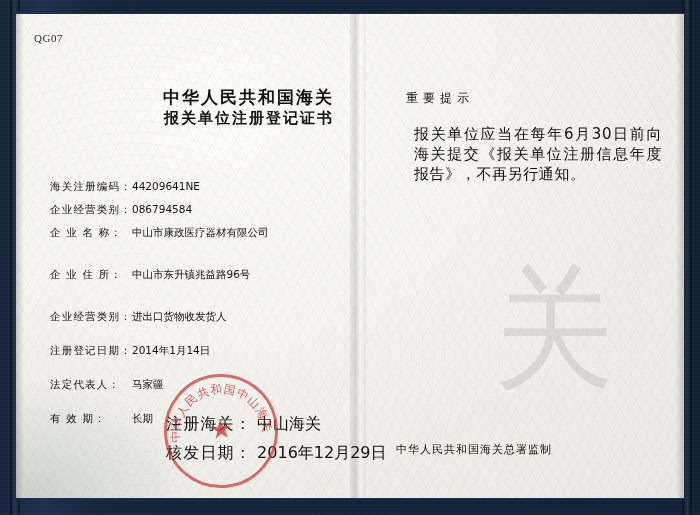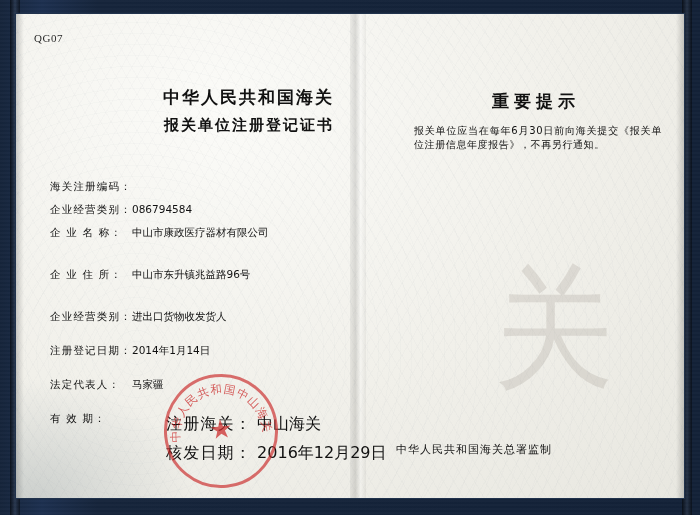--- a/index.html
+++ b/index.html
@@ -57,21 +57,21 @@
   .page-edge-l{position:absolute;left:0;top:0;width:8px;height:484px;background:linear-gradient(90deg,rgba(0,0,0,.18),transparent);}
   .page-edge-r{position:absolute;right:0;top:0;width:8px;height:484px;background:linear-gradient(-90deg,rgba(0,0,0,.18),transparent);}
 
   
   .corner-code{
     position:absolute;left:18px;top:18px;font-size:11px;color:#2a2a2a;
     letter-spacing:.5px;font-family:Liberation Serif, serif;
   }
   .title-block{position:absolute;left:28px;top:72px;width:290px;text-align:right;color:#111;}
   .title-line1{font-size:17px;letter-spacing:2px;font-weight:bold;font-family:"DejaVu Sans","Liberation Sans",sans-serif;}
-  .title-line2{font-size:15px;letter-spacing:2px;font-weight:bold;margin-top:7px;}
+  .title-line2{font-size:15px;letter-spacing:2px;font-weight:bold;}
 
   .fields{position:absolute;left:34px;top:166px;width:300px;color:#111;font-size:10.5px;}
   .row{display:flex;align-items:baseline;margin-bottom:9px;}
   .row .lbl{width:82px;flex:0 0 82px;letter-spacing:1.2px;}
   .row .val{flex:1;font-family:"DejaVu Sans","Liberation Sans",sans-serif;}
   .row.gap-l{margin-bottom:20px;}
   .row.gap-xl{margin-bottom:28px;}
 
   .stamp-rows{position:absolute;left:150px;top:400px;font-size:16px;color:#111;}
   .stamp-rows .r{margin-bottom:8px;}
@@ -89,26 +89,26 @@
     position:absolute;left:50%;top:48%;transform:translate(-50%,-50%);
     font-size:26px;line-height:26px;color:rgba(203,42,42,.8);
   }
   .seal .arc{
     position:absolute;left:0;top:0;width:108px;height:108px;
   }
   .seal .arc text{font-size:11.5px;letter-spacing:1px;fill:rgba(203,42,42,.82);font-family:"DejaVu Sans","Liberation Sans",sans-serif;}
 
   
   .notice-title{
-    position:absolute;left:390px;top:76px;width:260px;text-align:center;
-    font-size:17px;font-weight:bold;letter-spacing:5px;color:#111;
+    position:absolute;left:390px;top:76px;width:260px;text-align:left;
+    font-size:12px;font-weight:normal;letter-spacing:5px;color:#111;
   }
   .notice-body{
     position:absolute;left:398px;top:110px;width:248px;
-    font-size:10px;line-height:14px;color:#111;text-align:justify;
+    font-size:15px;line-height:20px;color:#111;text-align:justify;
     letter-spacing:.6px;
   }
   .issuer{
     position:absolute;left:380px;top:428px;width:270px;text-align:left;
     font-size:11px;letter-spacing:1px;color:#111;
   }
   
   .scan-shadow{
     position:absolute;left:0;bottom:0;width:180px;height:120px;
     background:radial-gradient(ellipse at 10% 100%, rgba(90,110,120,.22), rgba(255,255,255,0) 70%);
@@ -133,20 +133,21 @@
     <div class="corner-code">QG07</div>
 
     <div class="title-block">
       <div class="title-line1">中华人民共和国海关</div>
       <div class="title-line2">报关单位注册登记证书</div>
     </div>
 
     <div class="fields">
       <div class="row">
         <span class="lbl">海关注册编码：</span>
+        <span class="val">44209641NE</span>
       </div>
       <div class="row">
         <span class="lbl">企业经营类别：</span>
         <span class="val">086794584</span>
       </div>
       <div class="row gap-xl">
         <span class="lbl">企 业 名 称：</span>
         <span class="val">中山市康政医疗器材有限公司</span>
       </div>
       <div class="row gap-xl">
@@ -160,20 +161,21 @@
       <div class="row gap-l">
         <span class="lbl">注册登记日期：</span>
         <span class="val">2014年1月14日</span>
       </div>
       <div class="row gap-l">
         <span class="lbl">法定代表人：</span>
         <span class="val">马家疆</span>
       </div>
       <div class="row">
         <span class="lbl">有 效 期：</span>
+        <span class="val">长期</span>
       </div>
     </div>
 
     <div class="stamp-rows">
       <div class="r">
         <span class="l">注册海关：</span>
         <span>中山海关</span>
       </div>
       <div class="r">
         <span class="l">核发日期：</span>

